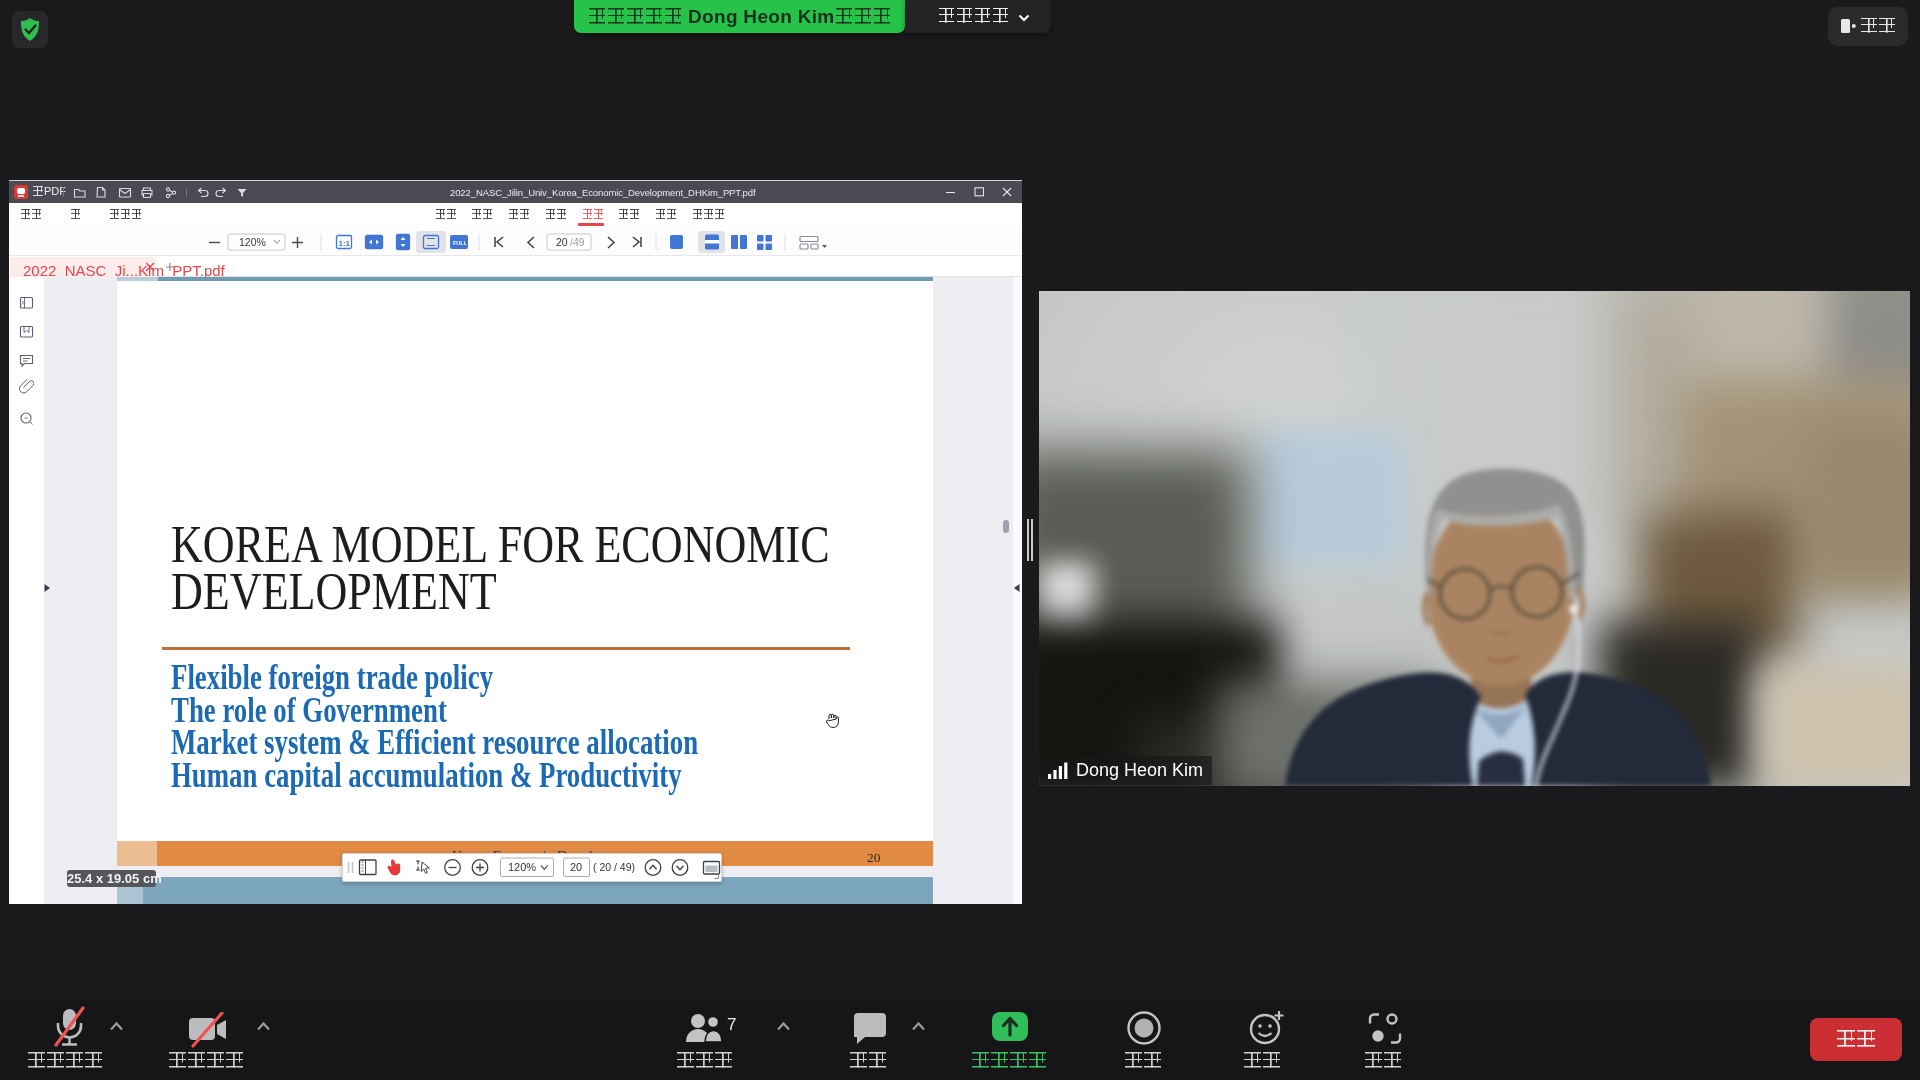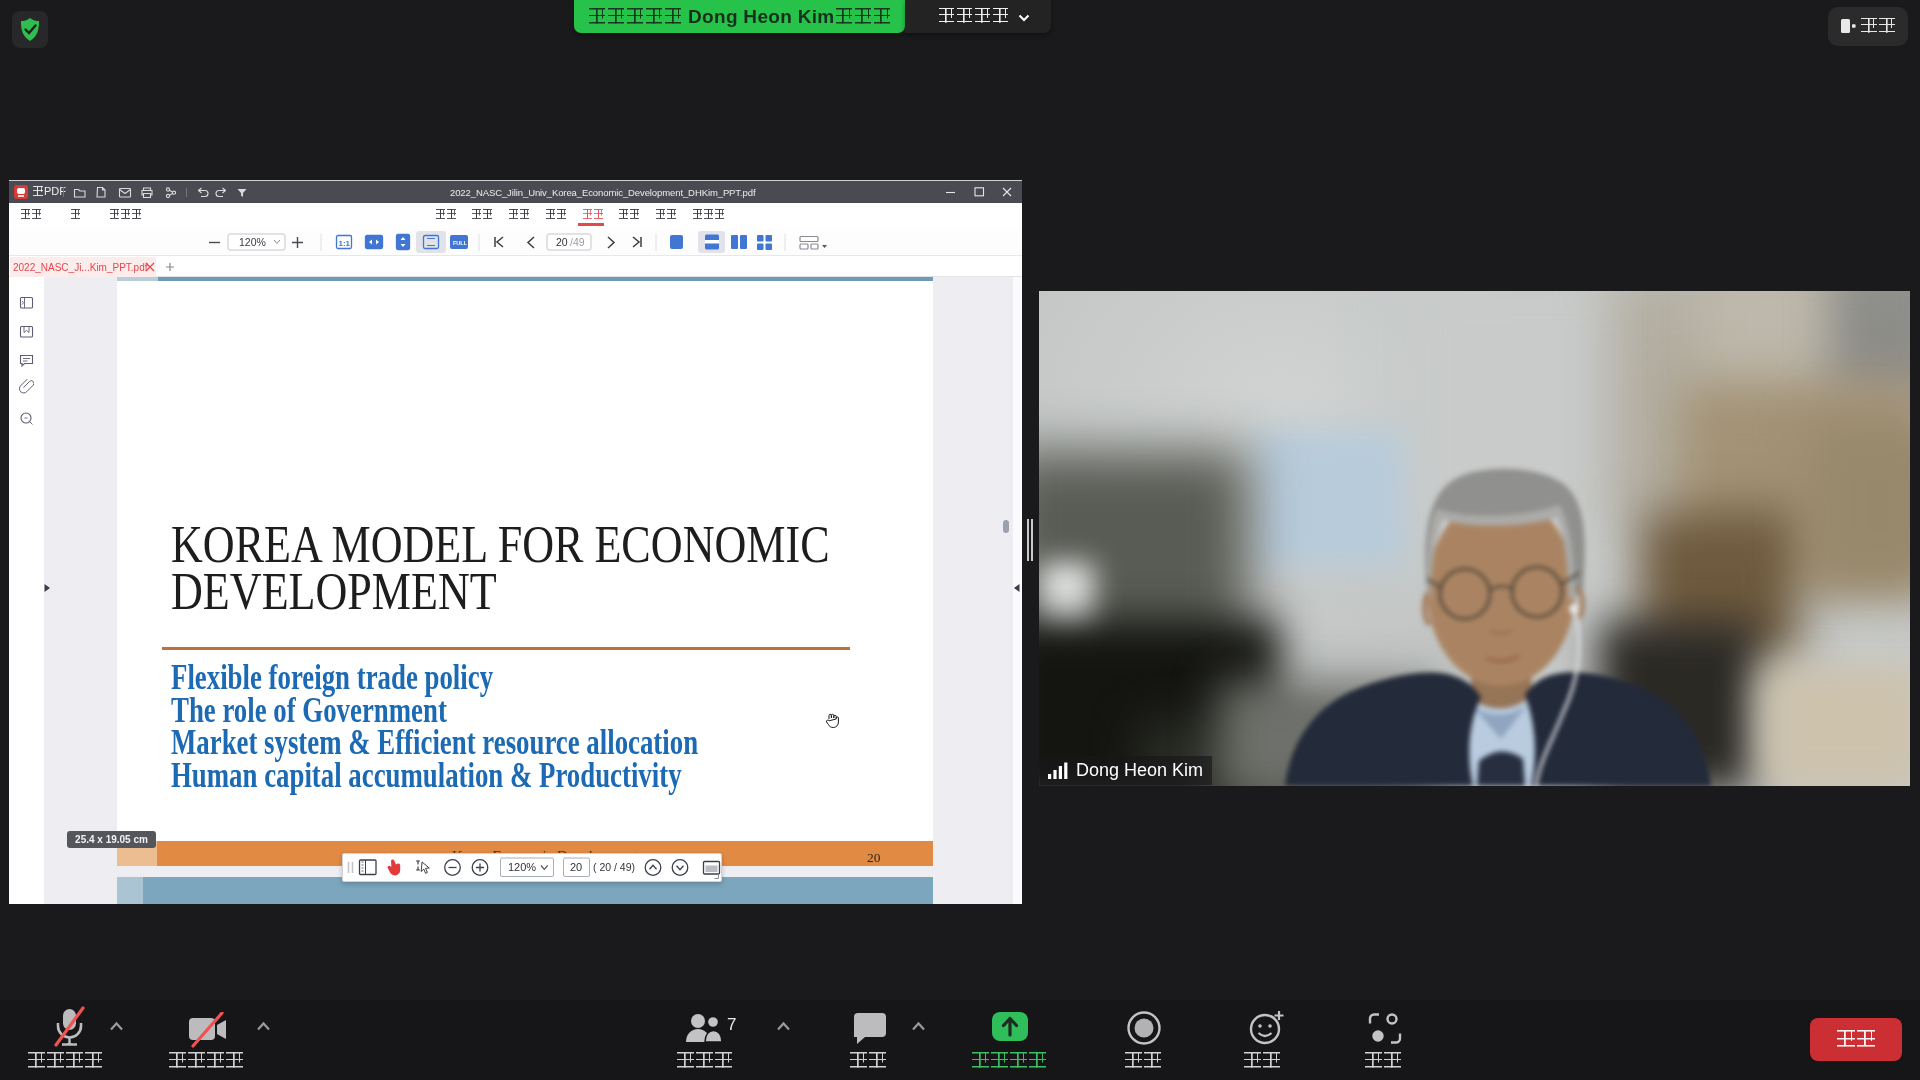--- a/index.html
+++ b/index.html
@@ -140,21 +140,21 @@
     <g stroke="#8a8a94" fill="none" stroke-width="1.2">
       <rect x="596" y="7.5" width="18" height="5" rx="1"></rect>
       <rect x="596" y="15" width="8" height="5" rx="1"></rect>
           <rect x="607" y="15" width="7" height="5" rx="1"></rect>
     </g>
     <path d="M618 16 l2.5 3 2.5-3 z" fill="#555"></path>
   </svg>
   
   <div class="abs" style="left:0;top:75px;width:1013px;height:21px;background:#fff;border-bottom:1px solid #e3e3e6"></div>
   <div class="abs" style="left:1px;top:76px;width:146px;height:20px;background:#fdecec"></div>
-  <div class="abs" style="left:4px;top:81px;color:#e2484e;font-size:10px;white-space:nowrap">2022_NASC_Ji...Kim_PPT.pdf</div>
+  <div class="abs" style="left:14px;top:81px;color:#e2484e;font-size:15px;white-space:nowrap">2022_NASC_Ji...Kim_PPT.pdf</div>
   <svg class="abs" style="left:136px;top:81px" width="30" height="10" viewBox="0 0 30 10" stroke="#e2484e" stroke-width="1.2" fill="none">
     <path d="M1 1 l8 8 M9 1 l-8 8"></path>
         <path d="M21 5 h8 M25 1 v8" stroke="#8a8a90"></path>
   </svg>
   
   <div class="abs" style="left:0;top:96px;width:1013px;height:627px;background:#ededf2"></div>
   
   <div class="abs" style="left:0;top:96px;width:35px;height:627px;background:#fff"></div>
   <svg class="abs" style="left:10px;top:115px" width="15" height="130" viewBox="0 0 15 130" fill="none" stroke="#5d5d73" stroke-width="1.1">
     <rect x="1.5" y="1.5" width="12" height="10.5" rx="1"></rect>
@@ -193,21 +193,21 @@
         </svg>
   
   <div class="abs" style="left:994px;top:338.5px;width:6px;height:13px;border-radius:3px;background:#9aa0ae"></div>
   <svg class="abs" style="left:1005px;top:403px" width="6" height="8" viewBox="0 0 6 8">
           <path d="M5.5 0 v8 L0 4 z" fill="#3c3c4a"></path>
         </svg>
   <svg class="abs" style="left:35px;top:403px" width="6" height="8" viewBox="0 0 6 8">
           <path d="M0.5 0 v8 L6 4 z" fill="#3c3c4a"></path>
         </svg>
   
-  <div class="abs" style="left:58px;top:650px;width:89px;height:17px;background:#54565c;border-radius:3px;color:#f2f2f4;font-size:10px;font-weight:bold;line-height:17px;text-align:center;white-space:nowrap">25.4 x 19.05 cm</div>
+  <div class="abs" style="left:58px;top:689px;width:89px;height:17px;background:#54565c;border-radius:3px;color:#f2f2f4;font-size:13px;font-weight:bold;line-height:17px;text-align:center;white-space:nowrap">25.4 x 19.05 cm</div>
   
   <div class="abs" style="left:333px;top:672px;width:380px;height:29px;background:#fff;border:1px solid #d2d2d6;border-radius:2px;box-shadow:0 2px 5px rgba(0,0,0,0.2)"></div>
   <svg class="abs" style="left:333px;top:672px" width="382" height="29" viewBox="0 0 382 29">
     <g stroke="#c3c3c9" stroke-width="1.5" fill="none">
             <path d="M6.5 9 v11 M10.5 9 v11"></path>
           </g>
     <g stroke="#3a4050" stroke-width="1.3" fill="none">
       <rect x="17.5" y="7" width="16.5" height="14.5" rx="1"></rect>
             <path d="M23.5 7 v14.5" stroke-width="1"></path>
       <path d="M19.5 9 h2 M19.5 12 h2 M19.5 15 h2 M19.5 18 h2" stroke-width="0.8"></path>

